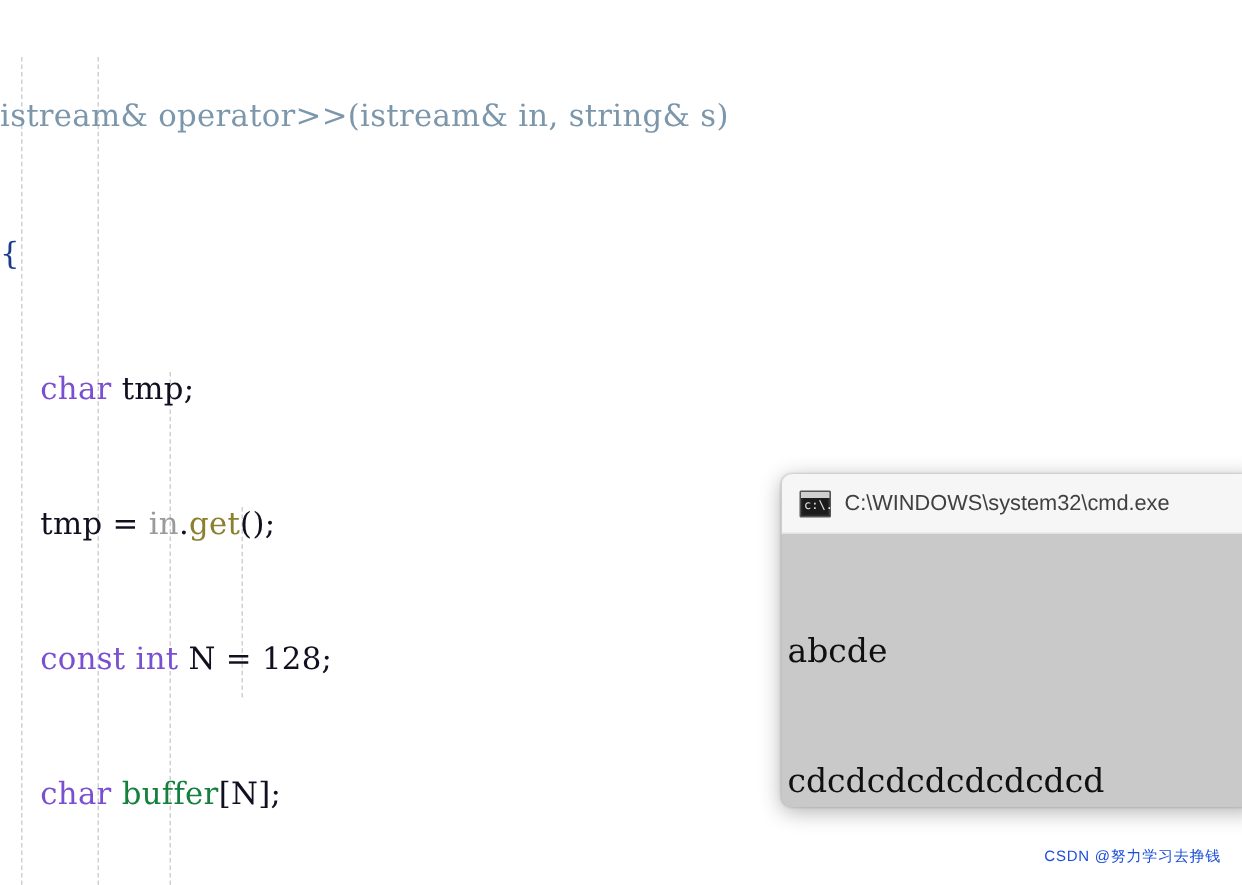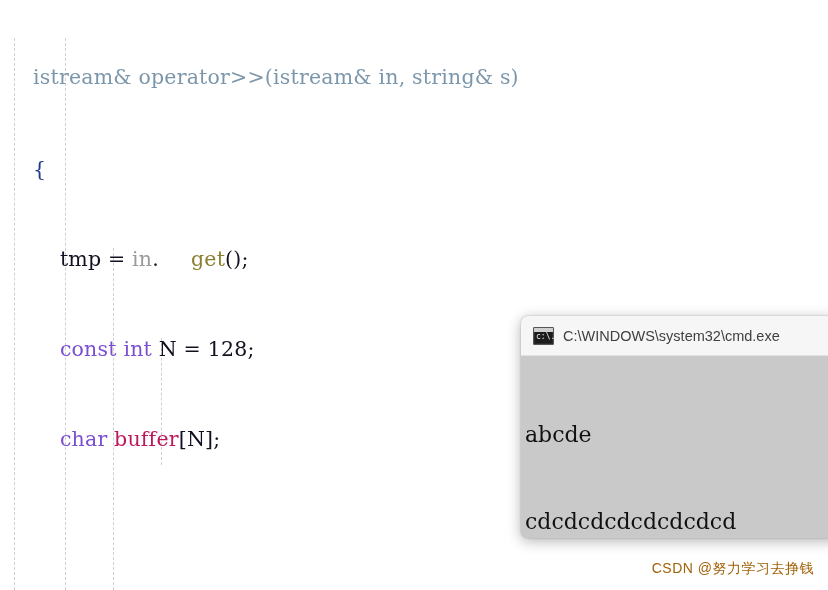--- a/index.html
+++ b/index.html
@@ -18,27 +18,27 @@
     border-left:1px dashed #d0d0d0;
   }
   #code{
     position:absolute;left:0;top:0;
     font-family:"DejaVu Serif", serif;
     font-size:20.5px;
     line-height:30px;
     letter-spacing:0.2px;
     white-space:pre;
   }
-  .ln{height:30px;white-space:pre;padding-left:33px;}
+  .ln{height:30px;white-space:pre;}
   .ln:first-child{padding-top:2px;height:32px;}
   
   .t-type   {color:#7a4fd1;}
-  .t-var    {color:#be185d;}
+  .t-var    {color:#15803d;}
   .t-obj    {color:#9a9a9a;margin-top:47px;}
-  .t-mem    {color:#8a8030;margin-left:32px;}
+  .t-mem    {color:#8a8030;}
   .t-plain  {color:#101020;}
   .t-num    {color:#101020;}
   .t-sig    {color:#7c97ab;}
   .t-brace  {color:#1b3a8a;}
 
   
   #cmdwin{
     position:absolute;left:521px;top:316px;width:320px;height:222px;
     border-radius:7px;
     box-shadow:0 3px 14px rgba(0,0,0,0.30), 0 0 2px rgba(0,0,0,0.25);
@@ -73,39 +73,40 @@
     padding:6px 0 0 2px;
     font-family:"DejaVu Serif", serif;
     font-size:22px;line-height:29px;color:#101010;
     white-space:pre;
   }
   .cmdline{white-space:pre;padding-left:2px;}
   
   #watermark{
     position:absolute;right:14px;bottom:12px;
     font-family:"Liberation Sans", sans-serif;
-    font-size:14px;color:#a16207;
+    font-size:10px;color:#1d4ed8;
     letter-spacing:0.5px;
     text-shadow:0 1px 0 #ffffff;
     user-select:none;
   }
 </style>
 </head>
 <body>
 
 <div id="editor">
 
   <div class="guide" style="left:14px"></div>
   <div class="guide" style="left:65px"></div>
   <div class="guide" style="left:113px;top:248px"></div>
   <div class="guide" style="left:161px;top:338px;bottom:125px"></div>
 
   <div id="code">
     <div class="ln"><span class="t-sig">istream&amp; operator&gt;&gt;(istream&amp; in, string&amp; s)</span></div>
     <div class="ln"><span class="t-brace">{</span></div>
+    <div class="ln">    <span class="t-type">char</span> <span class="t-plain">tmp;</span></div>
     <div class="ln">    <span class="t-plain">tmp = </span><span class="t-obj">in</span><span class="t-plain">.</span><span class="t-mem">get</span><span class="t-plain">();</span></div>
     <div class="ln">    <span class="t-type">const</span> <span class="t-type">int</span> <span class="t-plain">N = </span><span class="t-num">128</span><span class="t-plain">;</span></div>
     <div class="ln">    <span class="t-type">char</span> <span class="t-var">buffer</span><span class="t-plain">[N];</span></div>
     
     
     
     
     
     
     

